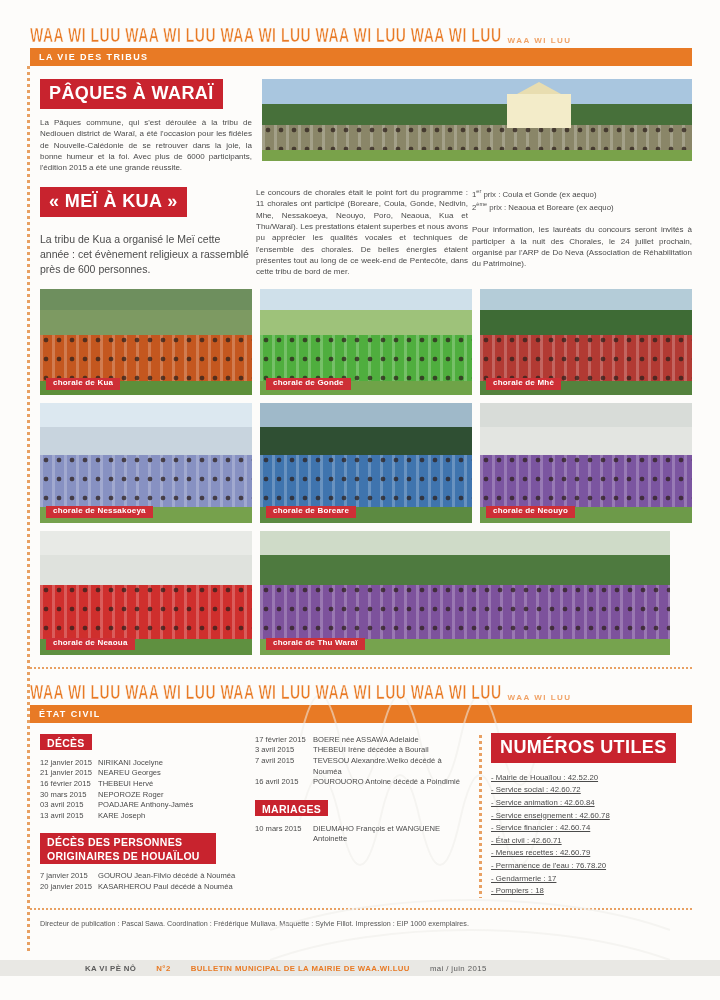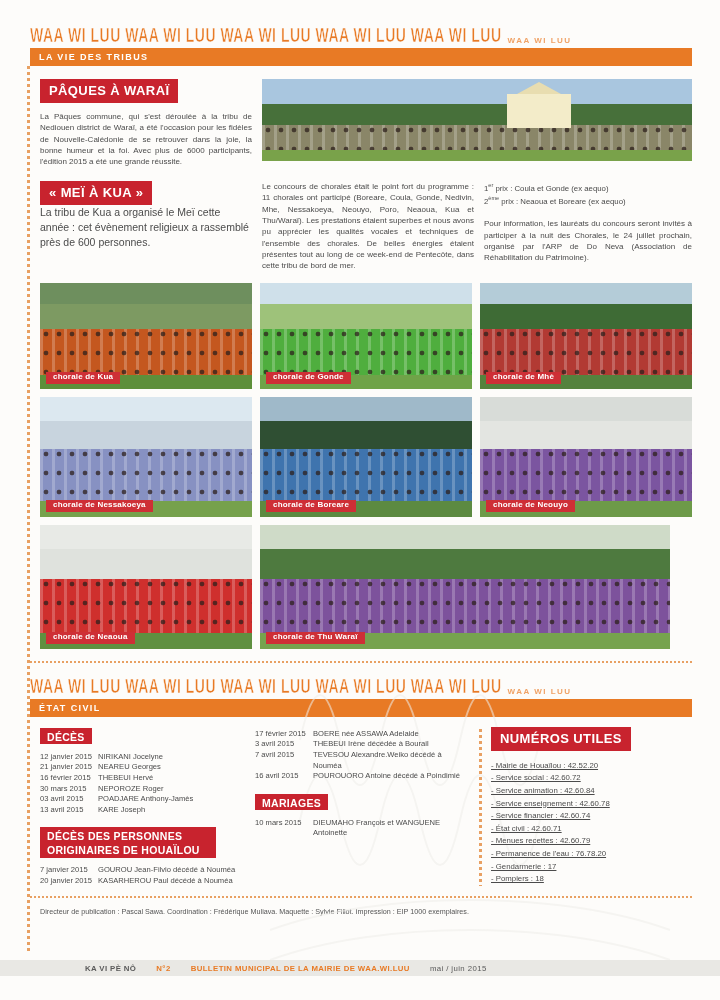--- a/index.html
+++ b/index.html
@@ -35,29 +35,29 @@
   #left-edge { left:27px; top:66px; height:888px; }
   .dotted-sep {
     margin:0 28px 0 30px; height:0;
     border-top:2px dotted #e8a062;
   }
   
   .sec1 { margin:13px 28px 0 40px; }
   .row1 { display:flex; gap:10px; }
   .col-paques { width:212px; flex:none; }
   .red-box { display:inline-block; background:#c8232e; color:#fff; font-weight:bold; }
-  .title-lg { font-size:13px; padding:4px 9px 5px; letter-spacing:0.4px; }
+  .title-lg { font-size:18px; padding:4px 9px 5px; letter-spacing:0.4px; }
   .title-md { font-size:10.5px; padding:3px 7px 0; letter-spacing:0.3px; line-height:1.3; }
   .body-txt { font-size:8px; line-height:1.42; margin-top:8px; }
   .just { text-align:justify; }
-  .row2 { display:flex; gap:10px; margin-top:13px; }
+  .row2 { display:flex; gap:4px; margin-top:13px; }
   .row2 .c1 { width:212px; flex:none; }
   .row2 .c2 { width:212px; flex:none; }
   .row2 .c3 { flex:1; }
-  .mei-body { font-size:10.5px; line-height:1.45; margin-top:0; color:#4b4b4b; }
+  .mei-body { font-size:10.5px; line-height:1.45; margin-top:15px; color:#4b4b4b; }
   .prix-line { font-size:7.8px; line-height:1.55; }
   .prix-line sup { font-size:5.5px; }
   
   .photo { position:relative; overflow:hidden; background:#dddddd; }
   .photo .b { position:absolute; left:0; right:0; }
   .photo .sky    { top:0; height:20%; background:var(--sky); }
   .photo .mid    { top:20%; height:24%; background:var(--mid); }
   .photo .people { top:44%; height:43%; background:var(--dress);
     background-image:
       radial-gradient(circle 2.3px at 6px 5px, rgba(45,32,28,0.75) 2px, transparent 2.7px),

